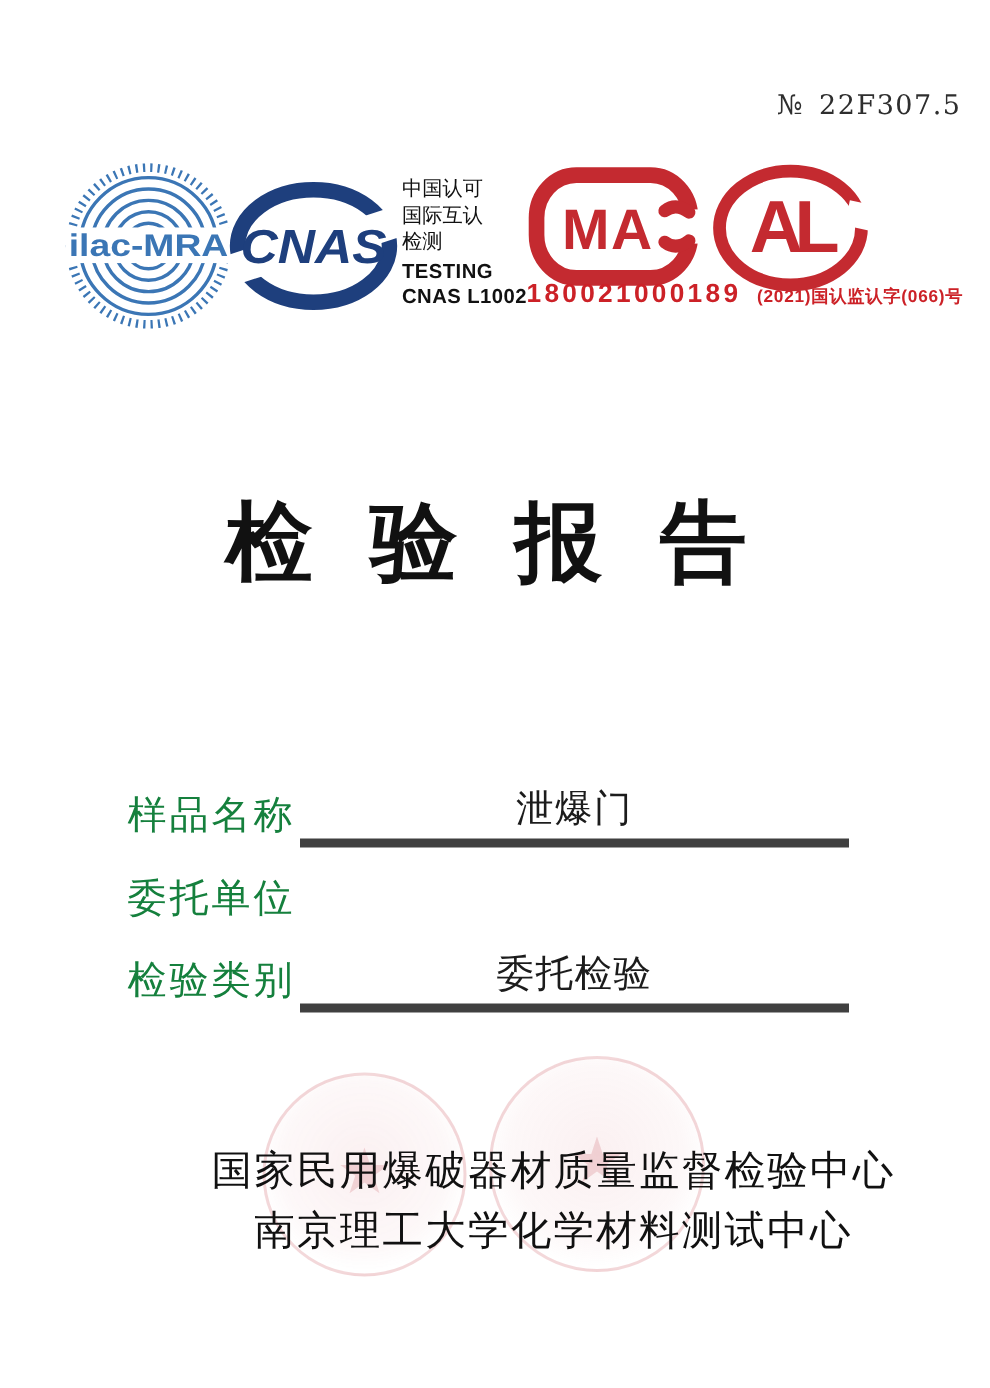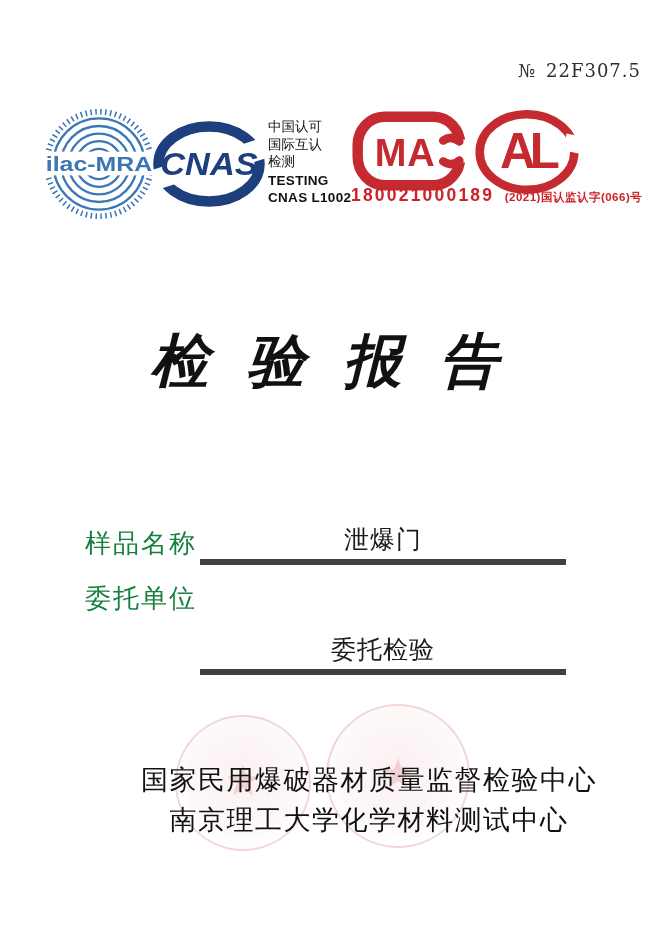--- a/index.html
+++ b/index.html
@@ -34,21 +34,20 @@
   }
   .cma-line .cma-number{font-weight:bold;font-size:17.5px;letter-spacing:2.2px;}
   .cma-line .cma-cert{font-weight:bold;font-size:11.5px;margin-left:6px;letter-spacing:.5px;}
   .al{position:absolute;left:474px;top:106px;width:106px;height:92px;}
 
   
   .title{
     position:absolute;top:323px;left:0;width:660px;text-align:center;
     font-size:58px;font-weight:bold;letter-spacing:12px;color:#111;
     font-family:"Liberation Serif","DejaVu Serif",serif;
-    font-style:italic;
   }
 
   
   .field-row{position:absolute;left:0;width:660px;height:46px;}
   .field-row .label{
     position:absolute;left:85px;top:2px;font-size:26px;letter-spacing:2px;color:#15803d;text-align:right;
   }
   .field-row .value-line{
     position:absolute;left:200px;top:0;width:366px;height:35px;
     border-bottom:6px solid #404040;text-align:center;
@@ -144,20 +143,21 @@
   <div class="title">检 验 报 告</div>
 
   <div class="field-row row-0">
     <span class="label">样品名称</span>
     <span class="value-line">泄爆门</span>
   </div>
   <div class="field-row row-1">
     <span class="label">委托单位</span>
   </div>
   <div class="field-row row-2">
+    <span class="label">检验类别</span>
     <span class="value-line">委托检验</span>
   </div>
 
   <div class="stamp stamp-left">
     <div class="stamp-ring"></div>
     <div class="stamp-star">★</div>
   </div>
   <div class="stamp stamp-right">
     <div class="stamp-ring"></div>
     <div class="stamp-star">★</div>

